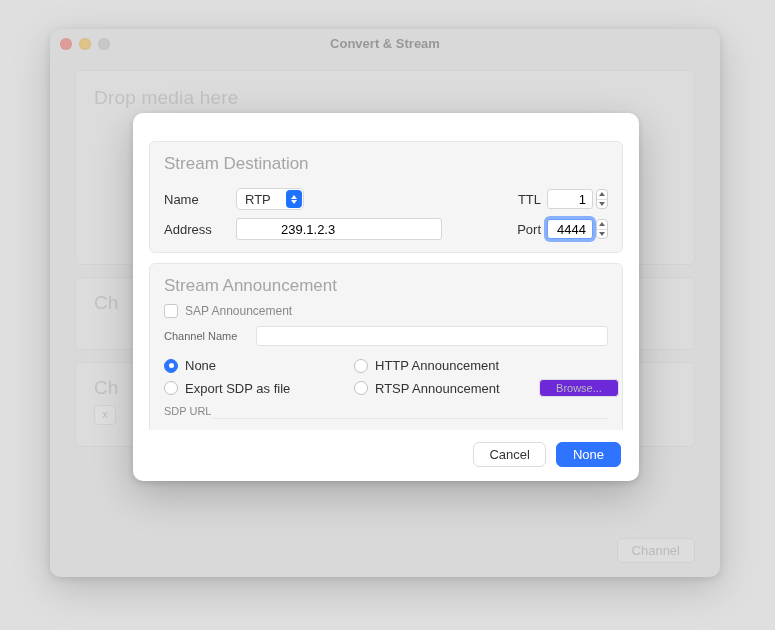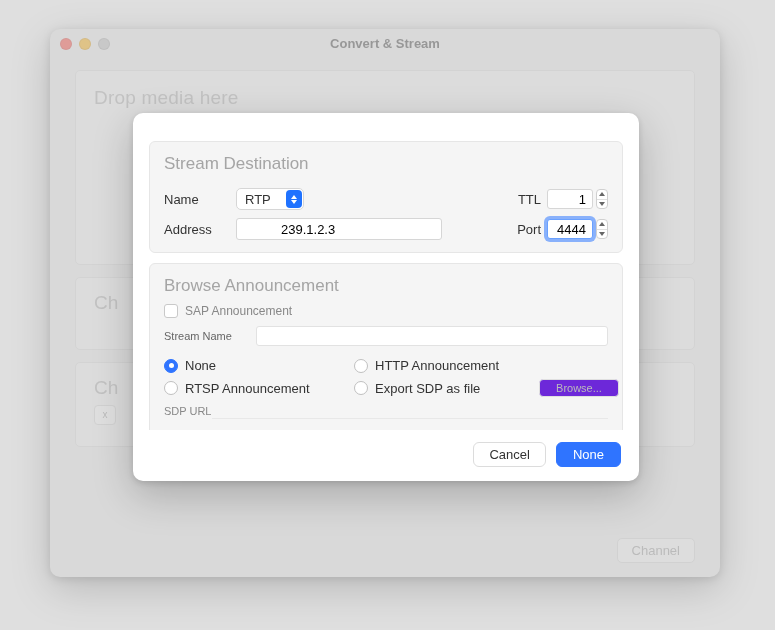--- a/index.html
+++ b/index.html
@@ -131,47 +131,47 @@
               </div>
             <div class="step-half">
                 <div class="tri-dn"></div>
               </div>
           </div>
         </div>
       </div>
     </div>
 
     <div class="group" style="padding-bottom:6px;">
-      <div class="group-h">Browse Announcement</div>
+      <div class="group-h">Stream Announcement</div>
       <div class="group-body" style="padding-top:0;">
         <div class="row" style="margin-top:2px;align-items:center;">
           <div class="checkbox"></div>
           <div class="clipped-label">SAP Announcement</div>
         </div>
         <div class="chan-row">
-          <div class="chan-lab">Stream Name</div>
+          <div class="chan-lab">Channel Name</div>
           <input class="chan-input" style="">
         </div>
         <div class="radio-grid">
           <div class="radio-item">
             <div class="radio checked"></div>
             <span>None</span>
           </div>
           <div class="radio-item">
             <div class="radio"></div>
             <span>HTTP Announcement</span>
           </div>
           <div></div>
           <div class="radio-item">
             <div class="radio"></div>
-            <span>RTSP Announcement</span>
+            <span>Export SDP as file</span>
           </div>
           <div class="radio-item">
             <div class="radio"></div>
-            <span>Export SDP as file</span>
+            <span>RTSP Announcement</span>
           </div>
           <div class="browse-btn">Browse...</div>
         </div>
         <div class="sdp-row">
           <div class="sdp-lab">SDP URL</div>
           <div class="sdp-line"></div>
         </div>
       </div>
     </div>
   </div>

